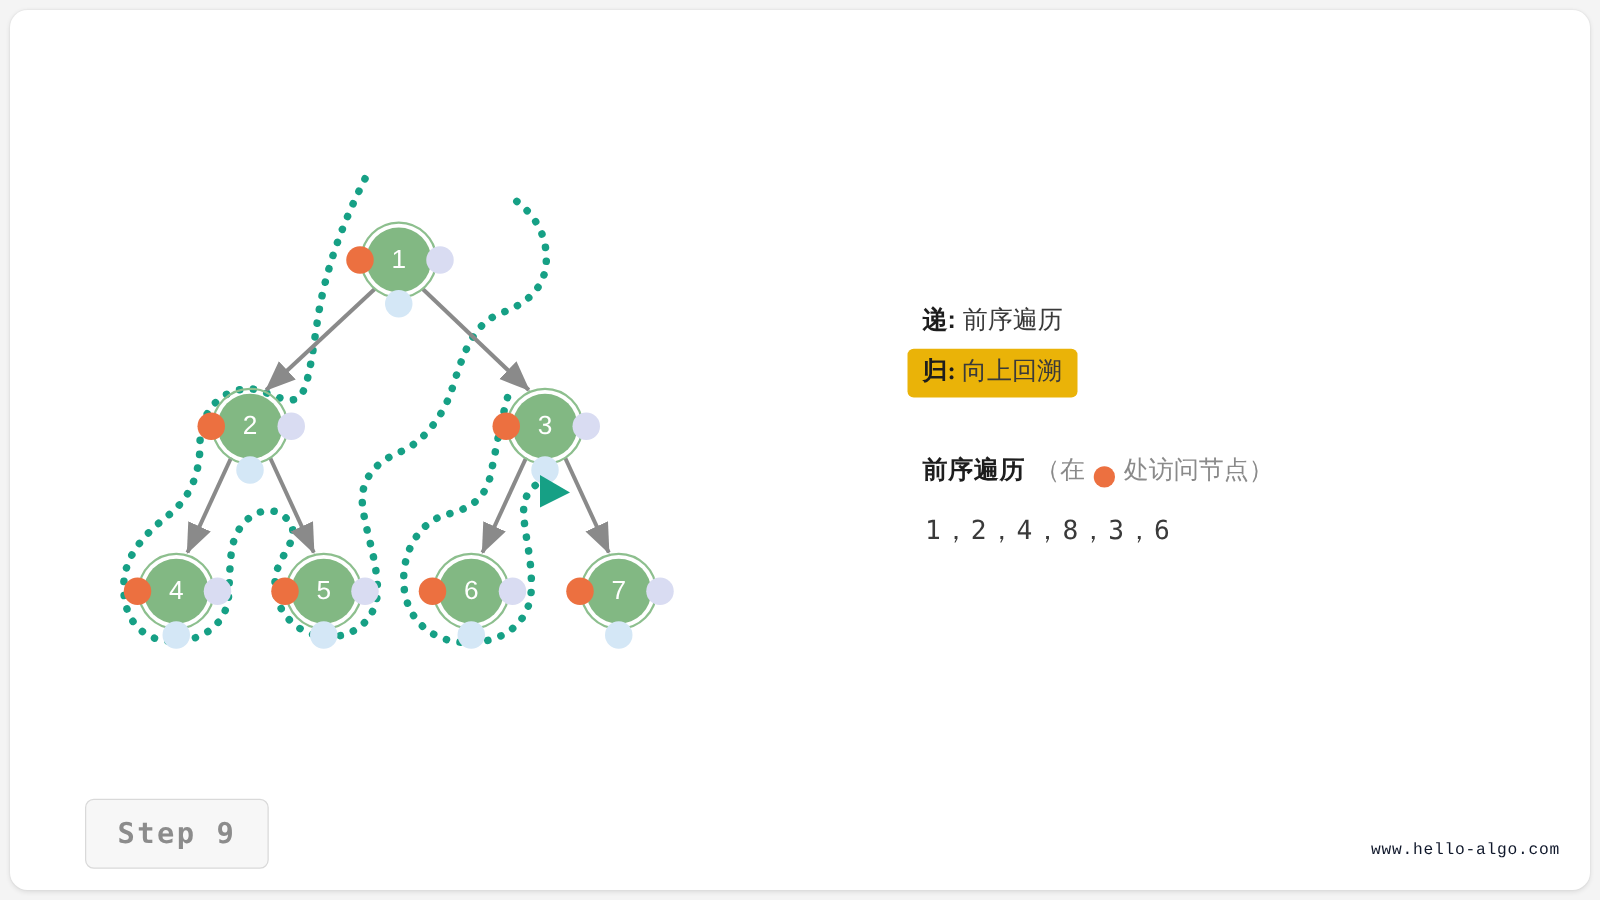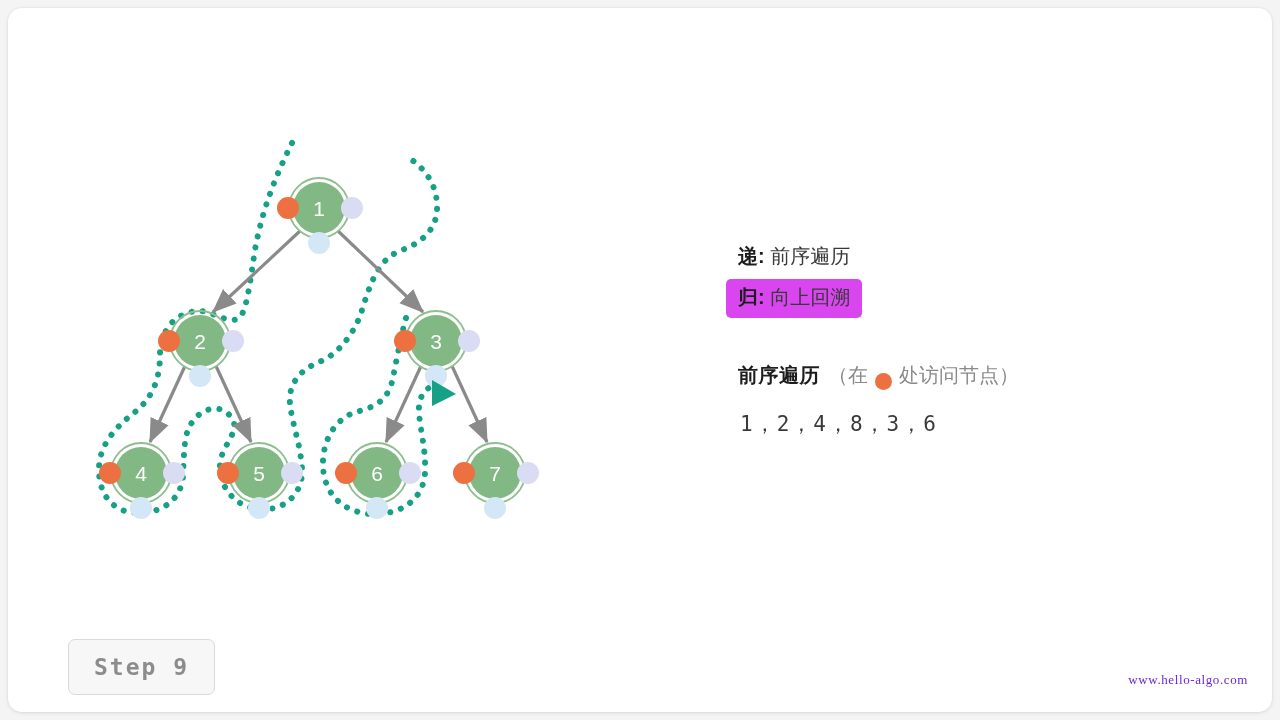--- a/index.html
+++ b/index.html
@@ -44,21 +44,22 @@
   .legend-row {
     display: inline-block;
     font-size: 20px;
     color: #2b2b2b;
     padding: 6px 12px 8px 12px;
     border-radius: 5px;
     line-height: 1.25;
     white-space: nowrap;
   }
   .legend-row.hl {
-    background: #d946ef;
+    background: #eab308;
+    font-family: Liberation Serif, serif;
   }
   .legend-row .lead {
     font-weight: bold;
     color: #1d1d1d;
   }
   .legend-row .tail {
     color: #3a3a3a;
   }
   .legend-block { margin-bottom: 2px; }
   .trav-title {
@@ -115,23 +116,23 @@
     font-weight: bold;
     font-size: 23px;
     color: #8c8c8c;
     letter-spacing: 2px;
     margin-left: 32px;
   }
   .watermark {
     position: absolute;
     right: 32px;
     top: 672px;
-    font-family: Liberation Serif, serif;
+    font-family: Liberation Mono, monospace;
     font-size: 13px;
-    color: #6d28d9;
+    color: #0f172a;
     letter-spacing: 0.6px;
   }
 </style>
 </head>
 <body>
 
 <div id="canvas">
 
   <div class="card"></div>
 

